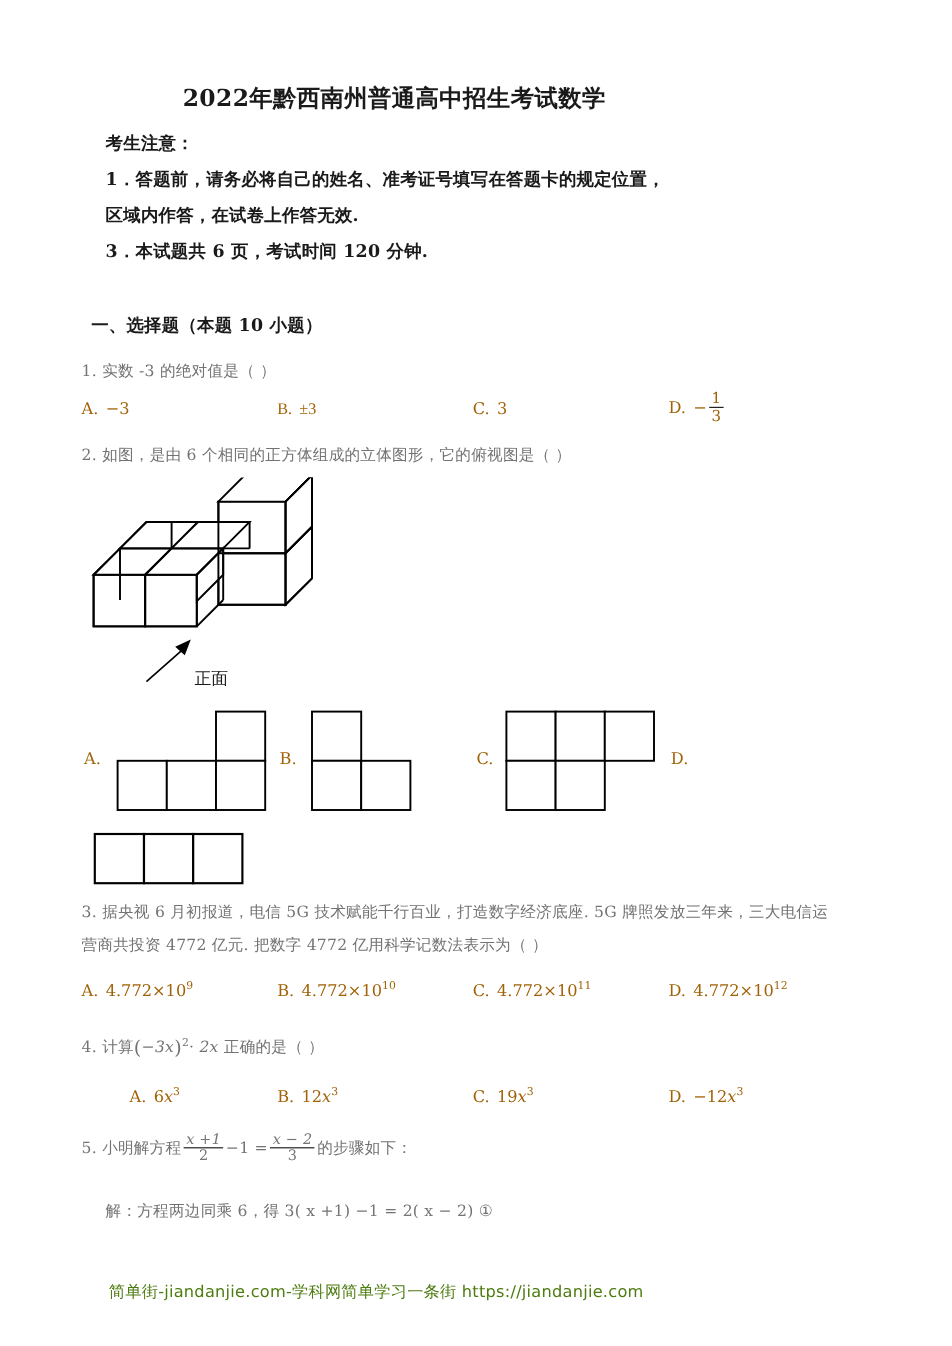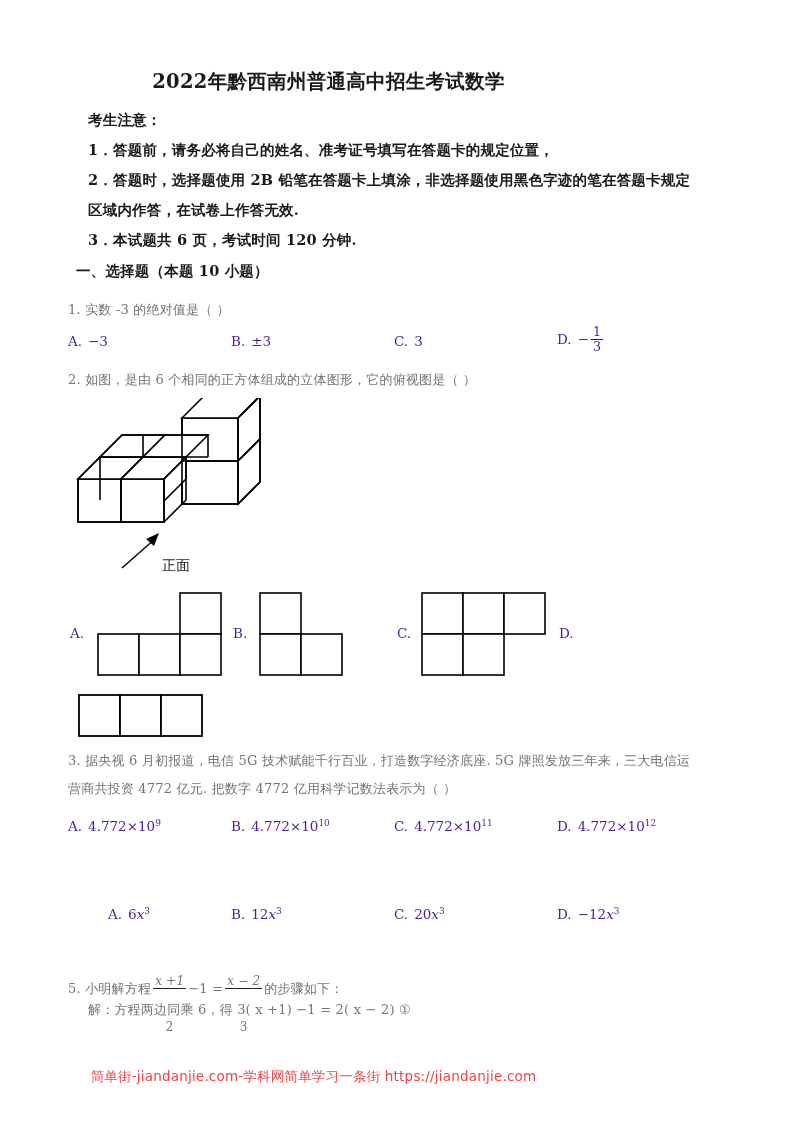--- a/index.html
+++ b/index.html
@@ -67,21 +67,21 @@
     font-size: 13px;
     line-height: 20px;
     letter-spacing: .2px;
     color: #737373;
     white-space: nowrap;
   }
   .opt {
     position: absolute;
     font-size: 13.5px;
     line-height: 18px;
-    color: #4c1d95;
+    color: #a16207;
     white-space: nowrap;
   }
   .opt .lbl { margin-right: 6px; }
 
   
   .mi { font-style: italic; }
   .sup {
     font-size: 9px;
     vertical-align: super;
     line-height: 0;
@@ -100,68 +100,67 @@
     line-height: 14px;
     padding: 0 2px;
     border-bottom: 1px solid #222;
   }
   .frac .den {
     display: block;
     font-size: 12.5px;
     line-height: 14px;
     padding: 0 2px;
   }
-  .frac-sm .num, .frac-sm .den { font-size: 12px; line-height: 13px; margin-top: 32px; }
+  .frac-sm .num, .frac-sm .den { font-size: 12px; line-height: 13px; }
 
   .paren-big {
     font-size: 16px;
     vertical-align: -1px;
   }
 
   
   .fig {
     position: absolute;
   }
 
   
   .footer {
     position: absolute;
     left: 0;
     top: 1068px;
     width: 627px;
     text-align: center;
     font-size: 13.5px;
-    color: #ef4444;
+    color: #4d7c0f;
     font-family: "DejaVu Sans", "Liberation Sans", sans-serif;
     letter-spacing: .2px;
   }
 </style>
 </head>
 <body>
 
 <div class="page">
 
   <div class="doc-title">2022年黔西南州普通高中招生考试数学</div>
 
   <div class="notice">
     <div class="notice-line">考生注意：</div>
     <div class="notice-line">1．答题前，请务必将自己的姓名、准考证号填写在答题卡的规定位置，</div>
-    <div class="notice-line">2．答题时，选择题使用 2B 铅笔在答题卡上填涂，非选择题使用黑色字迹的笔在答题卡规定</div>
     <div class="notice-line indent-cont">区域内作答，在试卷上作答无效.</div>
     <div class="notice-line">3．本试题共 6 页，考试时间 120 分钟.</div>
   </div>
 
   <div class="section-head">一、选择题（本题 10 小题）</div>
 
   <div class="qtext" style="left:68px; top:300px;">1. 实数 -3 的绝对值是（        ）</div>
 
   <div class="opt" style="left:68px; top:332px;">
     <span class="lbl">A.</span><span>−3</span>
   </div>
-  <div class="opt" style="left:231px; top:332px;">
+  <div class="opt" style="left:231px; top:332px;font-family:Liberation Serif, serif;">
     <span class="lbl">B.</span><span>±3</span>
   </div>
   <div class="opt" style="left:394px; top:332px;">
     <span class="lbl">C.</span><span>3</span>
   </div>
   <div class="opt" style="left:557px; top:326px;">
     <span class="lbl">D.</span><span>−</span><span class="frac"><span class="num">1</span><span class="den">3</span></span>
   </div>
 
   <div class="qtext" style="left:68px; top:370px;">2. 如图，是由 6 个相同的正方体组成的立体图形，它的俯视图是（        ）</div>
@@ -285,29 +284,32 @@
   <div class="opt" style="left:231px; top:817px;">
     <span class="lbl">B.</span><span>4.772</span><span>×</span><span>10</span><span class="sup">10</span>
   </div>
   <div class="opt" style="left:394px; top:817px;">
     <span class="lbl">C.</span><span>4.772</span><span>×</span><span>10</span><span class="sup">11</span>
   </div>
   <div class="opt" style="left:557px; top:817px;">
     <span class="lbl">D.</span><span>4.772</span><span>×</span><span>10</span><span class="sup">12</span>
   </div>
 
+  <div class="qtext" style="left:68px; top:863px;">
+    <span>4. 计算</span><span class="paren-big">(</span><span class="mi">−3x</span><span class="paren-big">)</span><span class="sup">2</span><span class="mi">· 2x</span>&nbsp;<span>正确的是（        ）</span>
+  </div>
 
   <div class="opt" style="left:68px; top:905px;margin-left:40px;">
     <span class="lbl">A.</span><span>6</span><span class="mi">x</span><span class="sup">3</span>
   </div>
   <div class="opt" style="left:231px; top:905px;">
     <span class="lbl">B.</span><span>12</span><span class="mi">x</span><span class="sup">3</span>
   </div>
   <div class="opt" style="left:394px; top:905px;">
-    <span class="lbl">C.</span><span>20</span><span class="mi">x</span><span class="sup">3</span>
+    <span class="lbl">C.</span><span>19</span><span class="mi">x</span><span class="sup">3</span>
   </div>
   <div class="opt" style="left:557px; top:905px;">
     <span class="lbl">D.</span><span>−12</span><span class="mi">x</span><span class="sup">3</span>
   </div>
 
   <div class="qtext" style="left:68px; top:944px;">
     <span>5. 小明解方程</span><span class="frac frac-sm"><span class="num mi">x +1</span><span class="den">2</span></span><span>−1 =</span><span class="frac frac-sm"><span class="num mi">x − 2</span><span class="den">3</span></span><span>的步骤如下：</span>
   </div>
 
   <div class="qtext" style="left:88px; top:988px;margin-top:12px;">解：方程两边同乘 6，得 3( x +1) −1 = 2( x − 2) ①</div>

